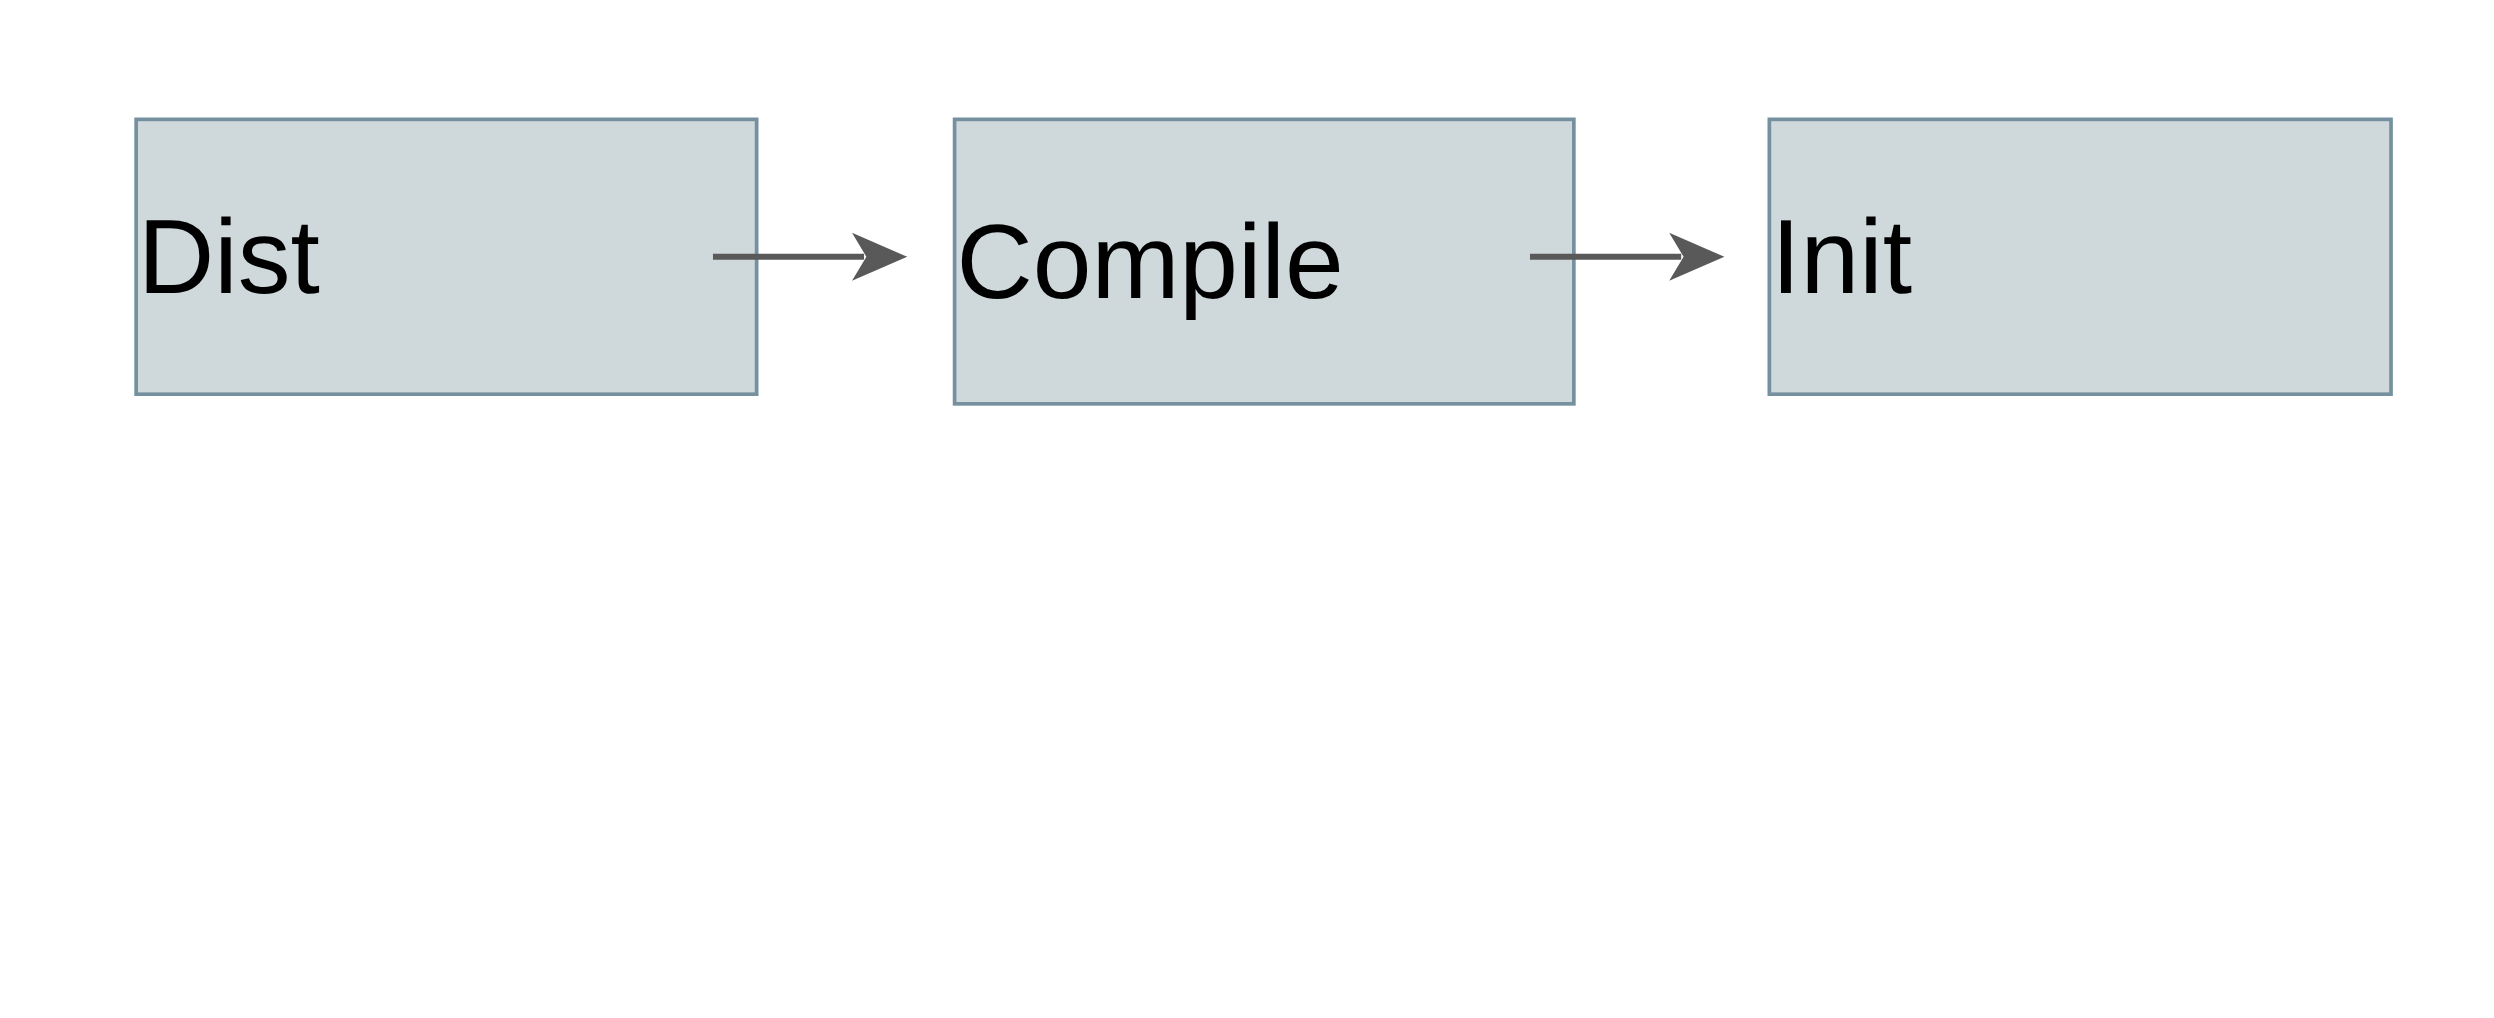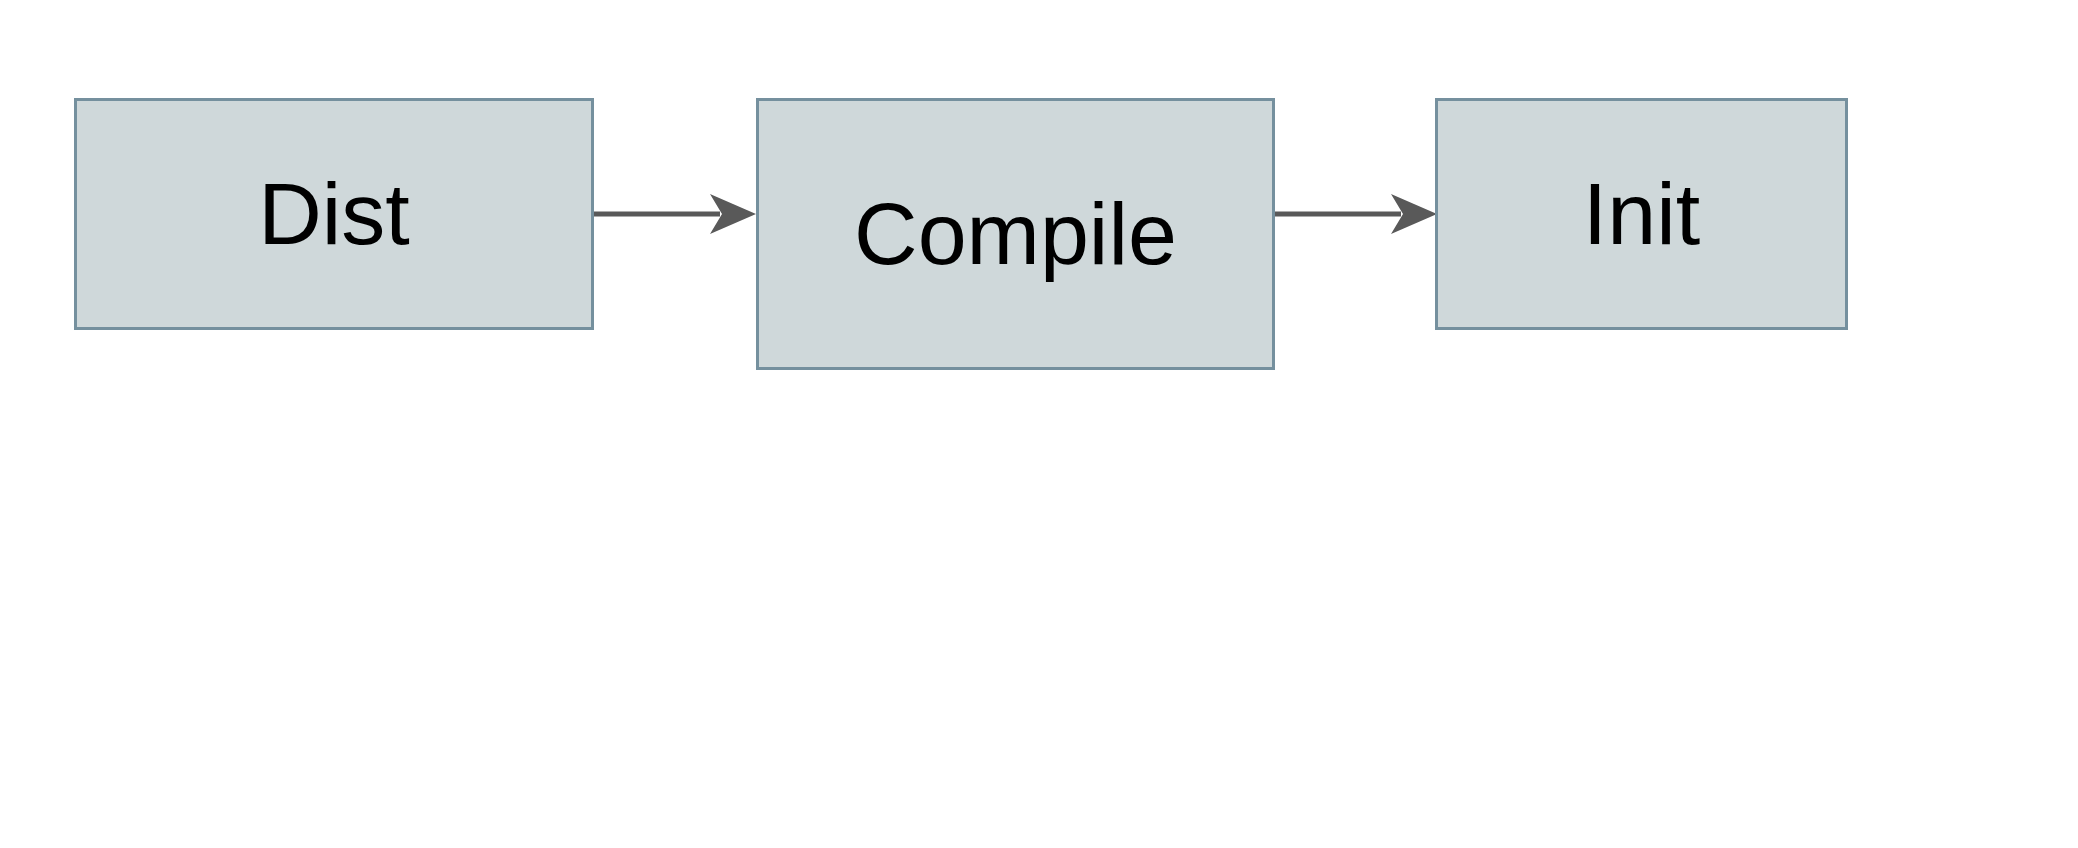--- a/index.html
+++ b/index.html
@@ -15,32 +15,32 @@
     background: var(--bg, #ffffff);
     overflow: hidden;
   }
   .node {
     position: absolute;
     box-sizing: border-box;
     background: var(--node-fill, #cfd8da);
     border: 3px solid var(--node-border, #75909e);
     display: flex;
     align-items: center;
-    justify-content: center;
+    margin-left: 38px;
   }
   .node .label {
     font-size: 88px;
     line-height: 1;
     color: var(--text, #000000);
     letter-spacing: 0px;
     user-select: none;
   }
   .node-dist    { left: 74px;   top: 98px;  width: 520px; height: 232px; }
-  .node-compile { left: 756px;  top: 98px;  width: 519px; height: 272px; }
-  .node-init    { left: 1435px; top: 98px;  width: 413px; height: 232px; }
+  .node-compile { left: 756px;  top: 98px;  width: 519px; height: 240px; }
+  .node-init    { left: 1435px; top: 98px;  width: 521px; height: 232px; }
   .node-clean   { left: 756px;  top: 512px; width: 519px; height: 233px; }
   .edge {
     position: absolute;
     top: 184px;
     width: 162px;
     height: 60px;
   }
   .edge-1 { left: 594px; }
   .edge-2 { left: 1275px; }
   .edge svg { display: block; width: 100%; height: 100%; }

